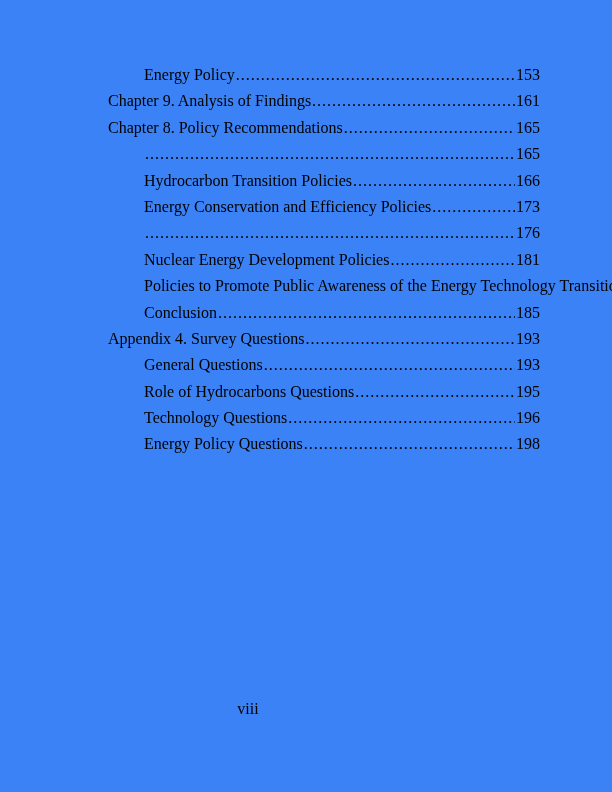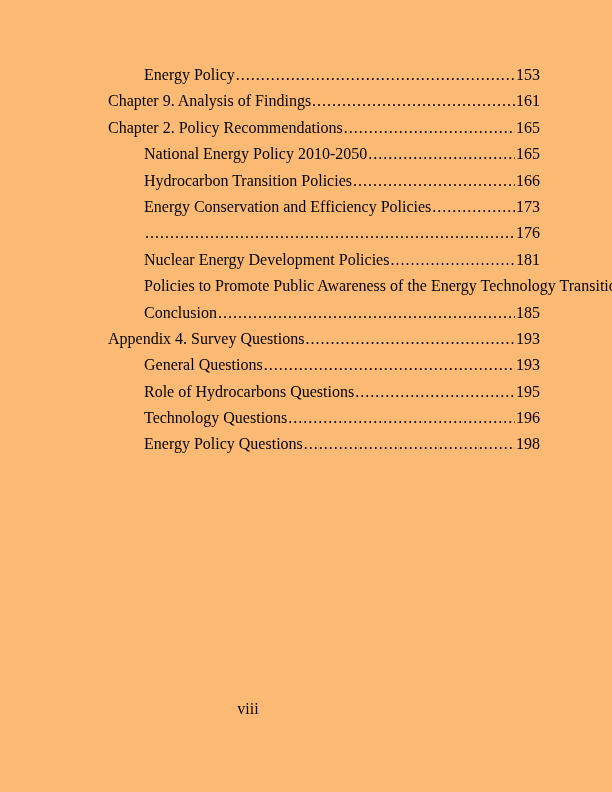--- a/index.html
+++ b/index.html
@@ -4,21 +4,21 @@
 <style>
   html, body {
     margin: 0;
     padding: 0;
     background: #ffffff;
   }
   .page {
     position: relative;
     width: 612px;
     height: 792px;
-    background: #fdba74;
+    background: #3b82f6;
     font-family: "Liberation Serif", "DejaVu Serif", serif;
     font-size: 16px;
     color: #000000;
     overflow: hidden;
   }
   .toc {
     position: absolute;
     left: 108px;
     top: 66px;
     width: 432px;
@@ -70,26 +70,25 @@
     <span class="toc-label">Energy Policy</span>
     <span class="toc-dots"></span>
     <span class="toc-page">153</span>
   </div>
       <div class="toc-row">
     <span class="toc-label">Chapter 9. Analysis of Findings</span>
     <span class="toc-dots"></span>
     <span class="toc-page">161</span>
   </div>
       <div class="toc-row">
-    <span class="toc-label">Chapter 2. Policy Recommendations</span>
+    <span class="toc-label">Chapter 8. Policy Recommendations</span>
     <span class="toc-dots"></span>
     <span class="toc-page">165</span>
   </div>
       <div class="toc-row indent">
-    <span class="toc-label">National Energy Policy 2010-2050</span>
     <span class="toc-dots"></span>
     <span class="toc-page">165</span>
   </div>
       <div class="toc-row indent">
     <span class="toc-label">Hydrocarbon Transition Policies</span>
     <span class="toc-dots"></span>
     <span class="toc-page">166</span>
   </div>
       <div class="toc-row indent">
     <span class="toc-label">Energy Conservation and Efficiency Policies</span>

